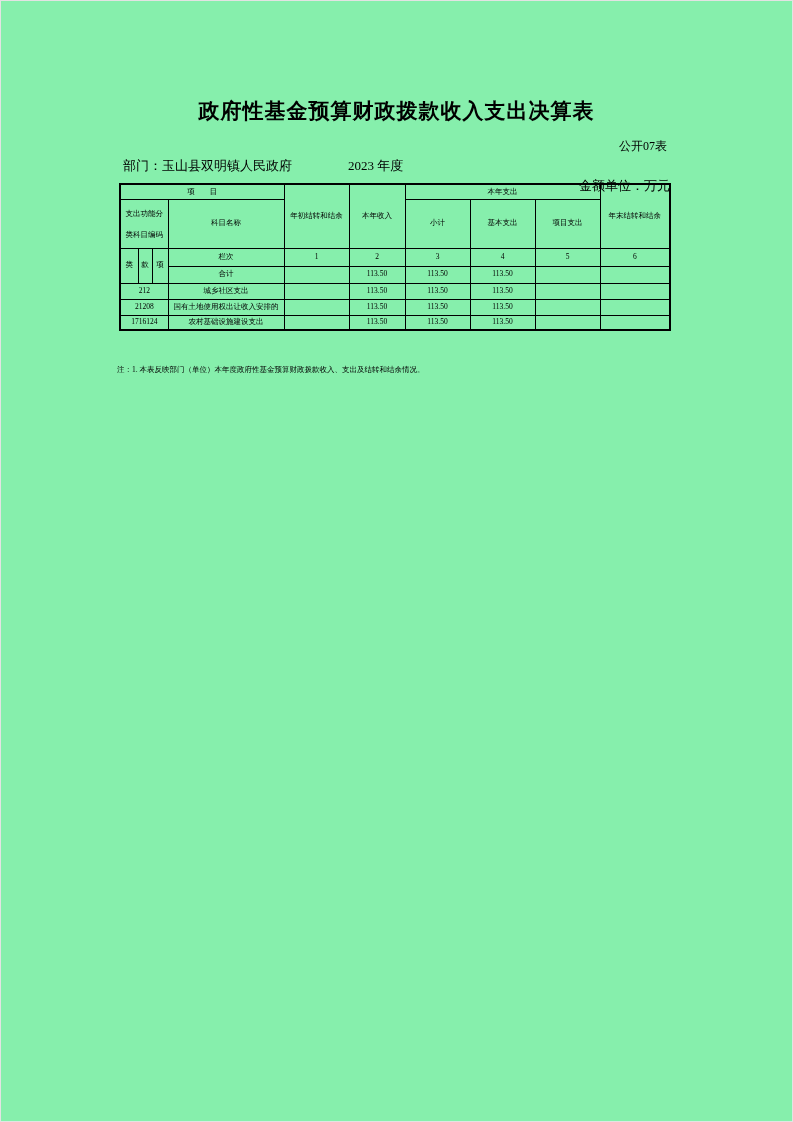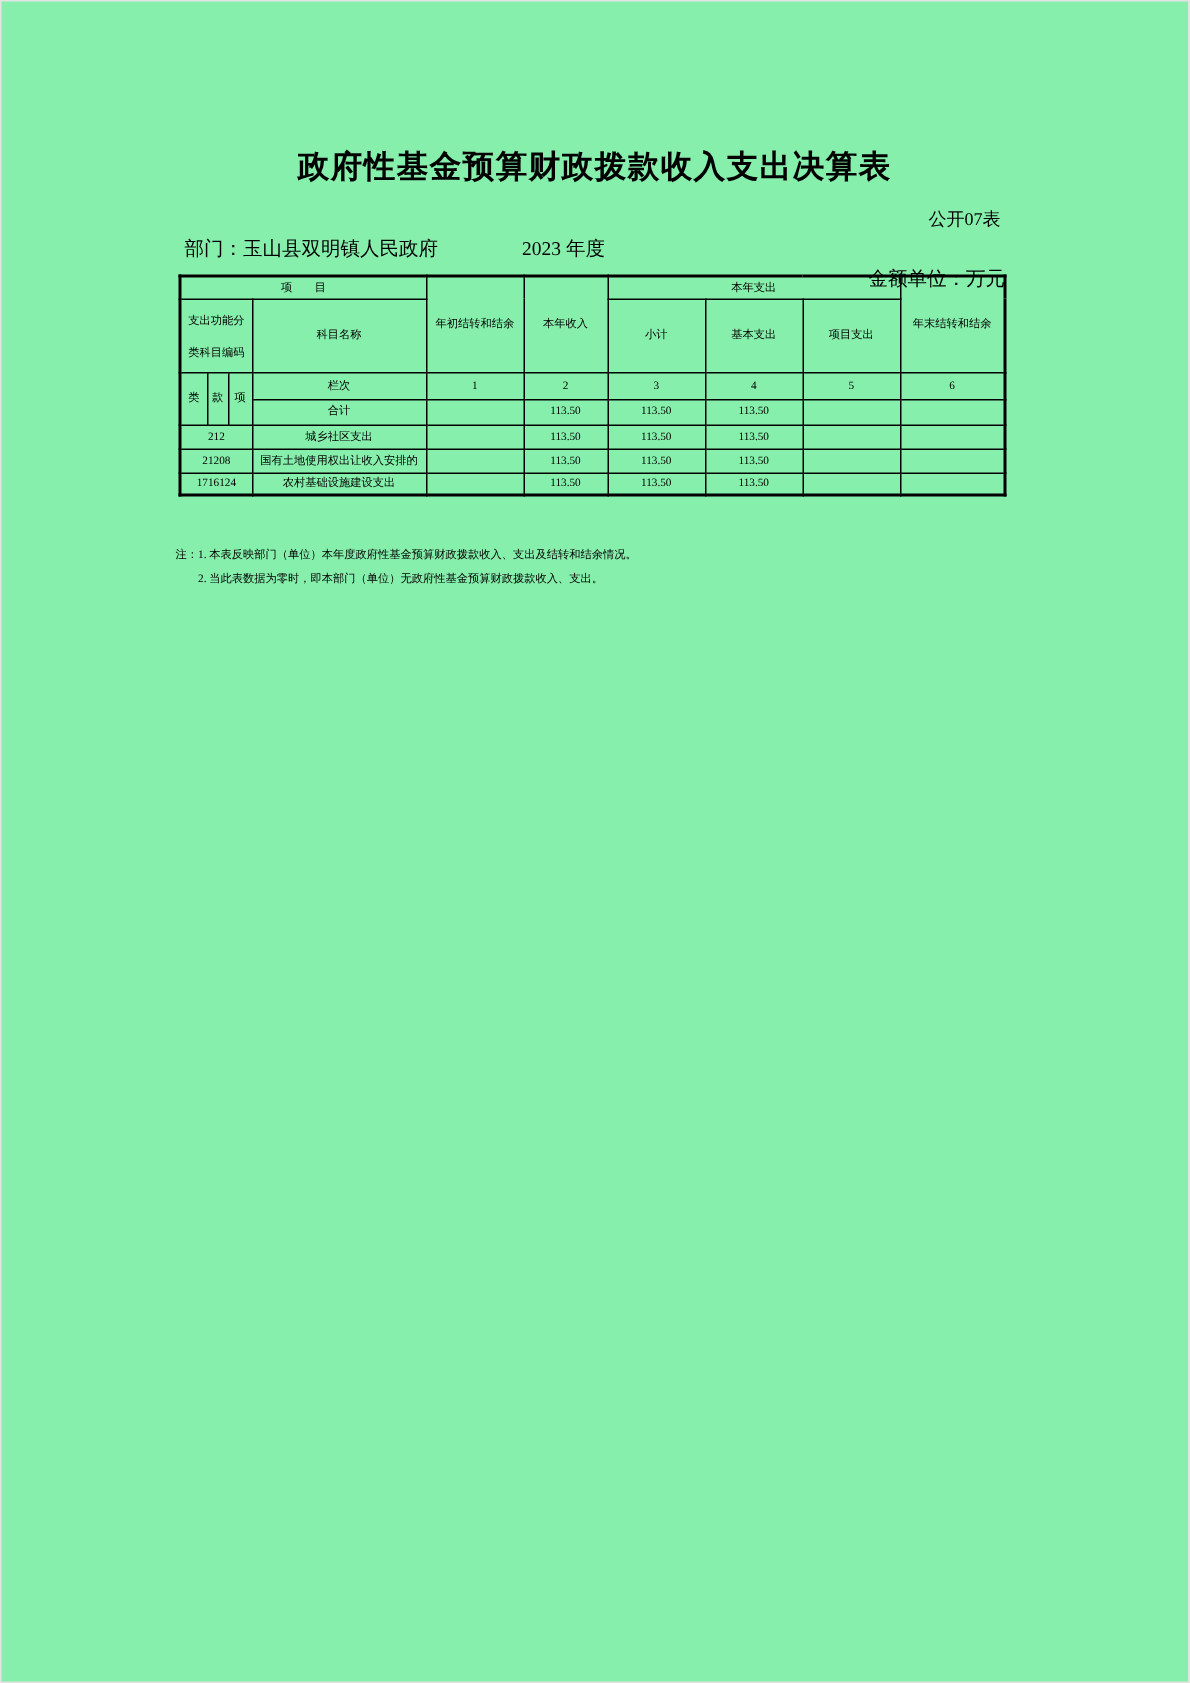--- a/index.html
+++ b/index.html
@@ -184,17 +184,16 @@
         <td class="r">113.50</td>
         <td class="r">113.50</td>
         <td class="r"></td>
         <td class="r"></td>
       </tr>
     </tbody>
   </table>
 
   <div class="notes">
     <div class="note-1">注：1. 本表反映部门（单位）本年度政府性基金预算财政拨款收入、支出及结转和结余情况。</div>
-    <div class="note-2">2. 当此表数据为零时，即本部门（单位）无政府性基金预算财政拨款收入、支出。</div>
   </div>
 
 
 </div>
 
 </body></html>

